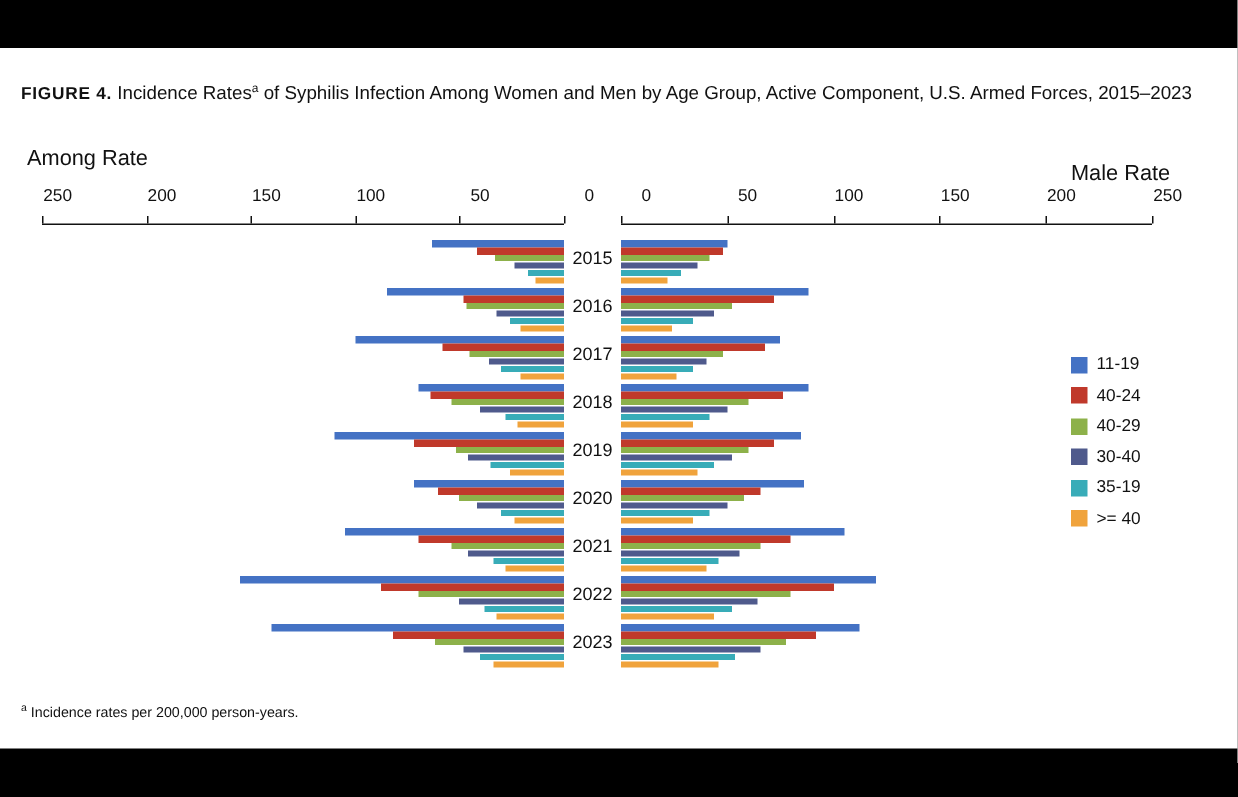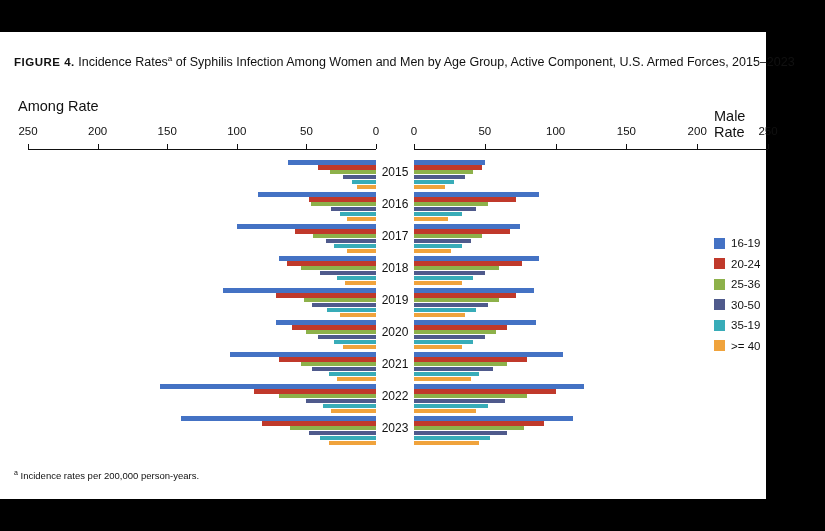--- a/index.html
+++ b/index.html
@@ -2,38 +2,38 @@
 <html><head>
 <meta charset="utf-8">
 <style>
   html,body{margin:0;padding:0;}
   body{
     width:825px;height:531px;background:#000;
     font-family:"Liberation Sans", sans-serif;
     overflow:hidden;
   }
   #page{
-    position:absolute;left:0;top:32px;width:766px;height:467px;background:#ffffff;
+    position:absolute;left:0;top:32px;width:825px;height:467px;background:#ffffff;
   }
   .fig-caption{
     position:absolute;left:14px;top:22px;width:800px;
     font-size:12.5px;color:#111;line-height:1.25;
   }
   .fig-caption .fignum{
     font-weight:bold;letter-spacing:0.5px;font-size:11.5px;
   }
   .fig-caption sup{font-size:8px;vertical-align:super;}
   .side-label{
     position:absolute;font-size:14.5px;color:#111;
   }
   #female-label{left:18px;top:66px;}
   #male-label{left:714px;top:76px;}
   
   #plot{position:absolute;left:0;top:0;width:825px;height:467px;}
-  .tick-label{position:absolute;font-size:11.5px;color:#111;text-align:center;width:40px;}
+  .tick-label{position:absolute;font-size:11.5px;color:#111;text-align:right;width:40px;}
   .axis-line{position:absolute;height:1px;background:#111;}
   .axis-tick{position:absolute;width:1px;height:5px;background:#111;}
   .year-label{position:absolute;font-size:12px;color:#111;text-align:center;width:46px;}
   .bar{position:absolute;height:5px;}
   .legend{position:absolute;left:714px;top:205px;}
   .legend-item{display:flex;align-items:center;margin-bottom:8.5px;}
   .legend-swatch{width:11px;height:11px;margin-right:6px;}
   .legend-text{font-size:11.5px;color:#111;}
   .footnote{position:absolute;left:14px;top:437px;font-size:9.5px;color:#111;}
   .footnote sup{font-size:7px;vertical-align:super;}
@@ -204,33 +204,33 @@
       <div class="year-label" style="left: 372px; top: 261px; z-index: 5;">2019</div>
       <div class="year-label" style="left: 372px; top: 293px; z-index: 5;">2020</div>
       <div class="year-label" style="left: 372px; top: 325px; z-index: 5;">2021</div>
       <div class="year-label" style="left: 372px; top: 357px; z-index: 5;">2022</div>
       <div class="year-label" style="left: 372px; top: 389px; z-index: 5;">2023</div>
     </div>
 
   <div class="legend" id="legend">
       <div class="legend-item">
         <span class="legend-swatch" style="background: rgb(68, 114, 196);"></span>
-        <span class="legend-text">16-19</span>
+        <span class="legend-text">11-19</span>
       </div>
       <div class="legend-item">
         <span class="legend-swatch" style="background: rgb(192, 57, 43);"></span>
-        <span class="legend-text">20-24</span>
+        <span class="legend-text">40-24</span>
       </div>
       <div class="legend-item">
         <span class="legend-swatch" style="background: rgb(141, 177, 74);"></span>
-        <span class="legend-text">25-36</span>
+        <span class="legend-text">40-29</span>
       </div>
       <div class="legend-item">
         <span class="legend-swatch" style="background: rgb(79, 90, 140);"></span>
-        <span class="legend-text">30-50</span>
+        <span class="legend-text">30-40</span>
       </div>
       <div class="legend-item">
         <span class="legend-swatch" style="background: rgb(56, 172, 184);"></span>
         <span class="legend-text">35-19</span>
       </div>
       <div class="legend-item">
         <span class="legend-swatch" style="background: rgb(240, 163, 60);"></span>
         <span class="legend-text">&gt;= 40</span>
       </div>
     </div>

